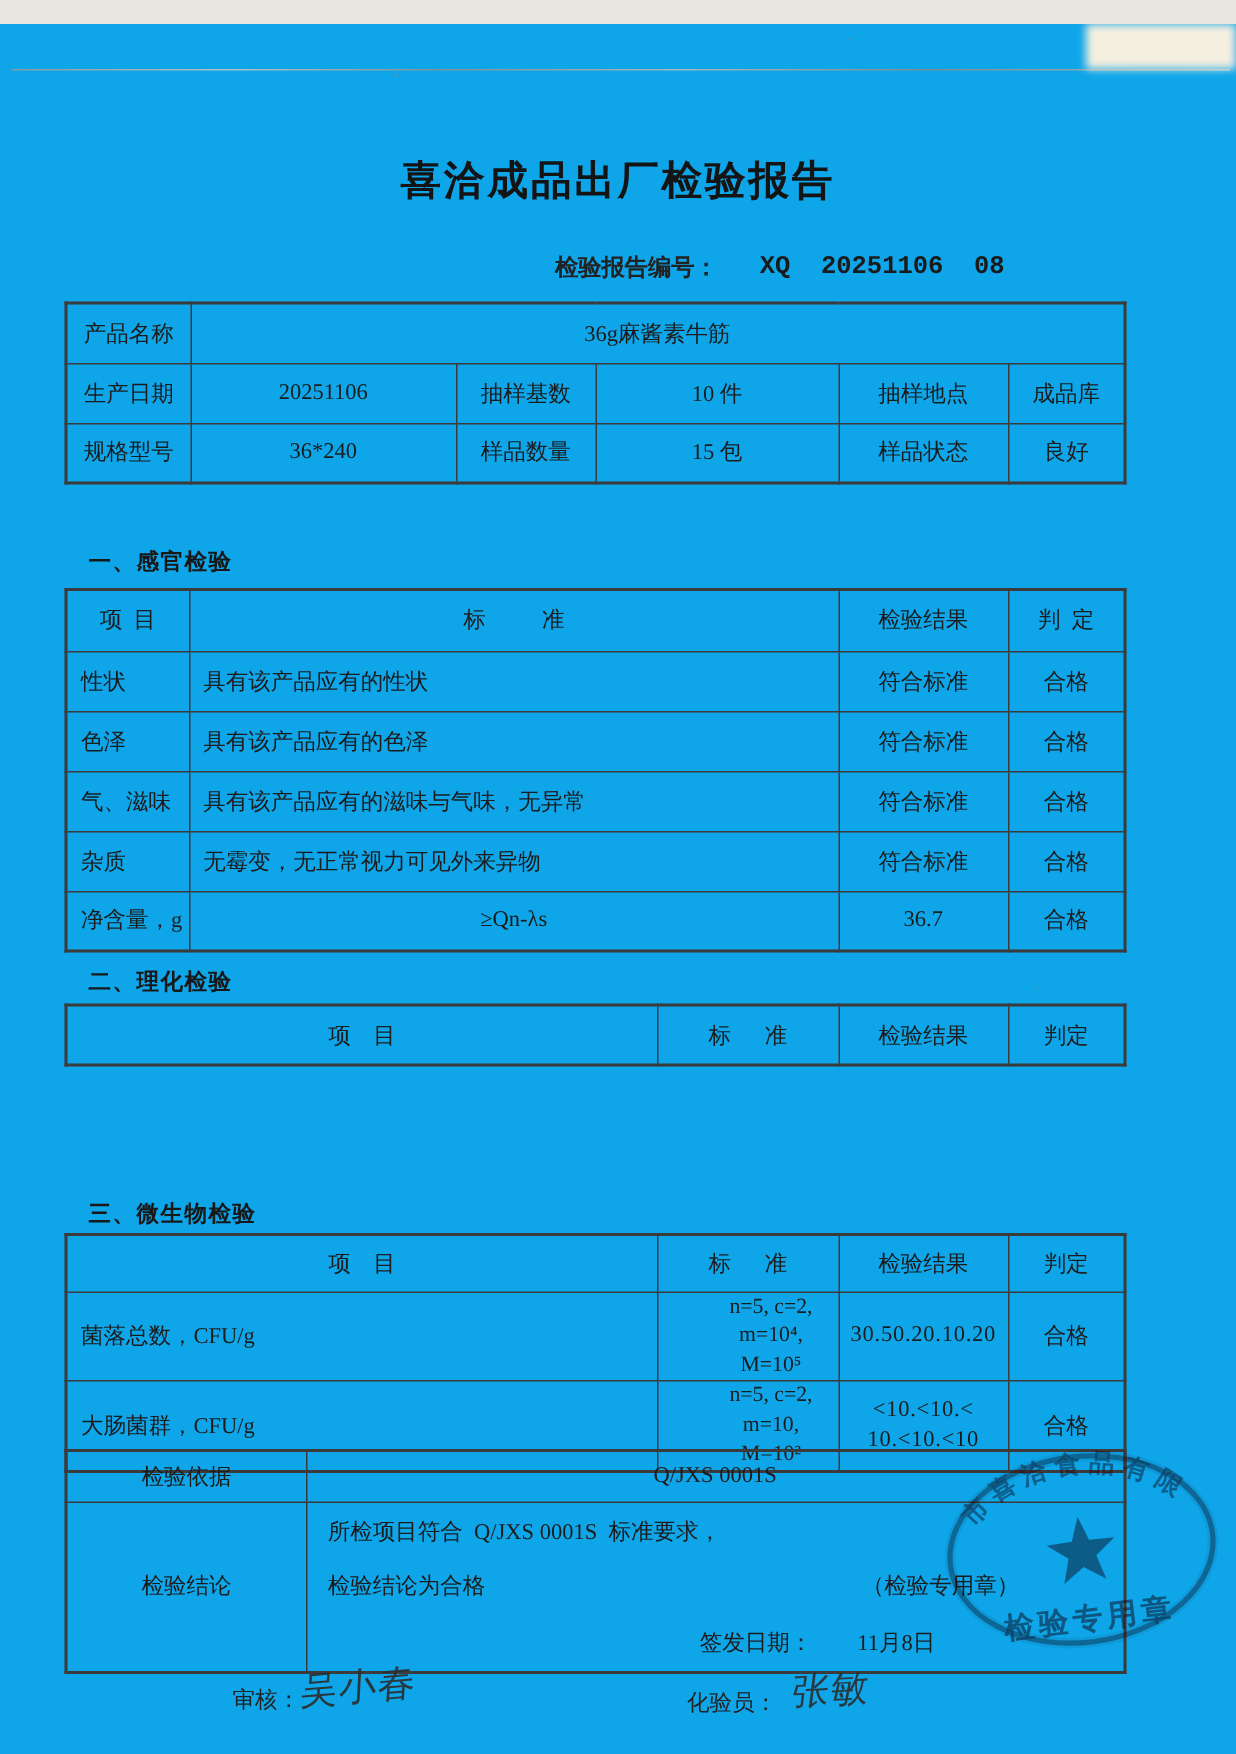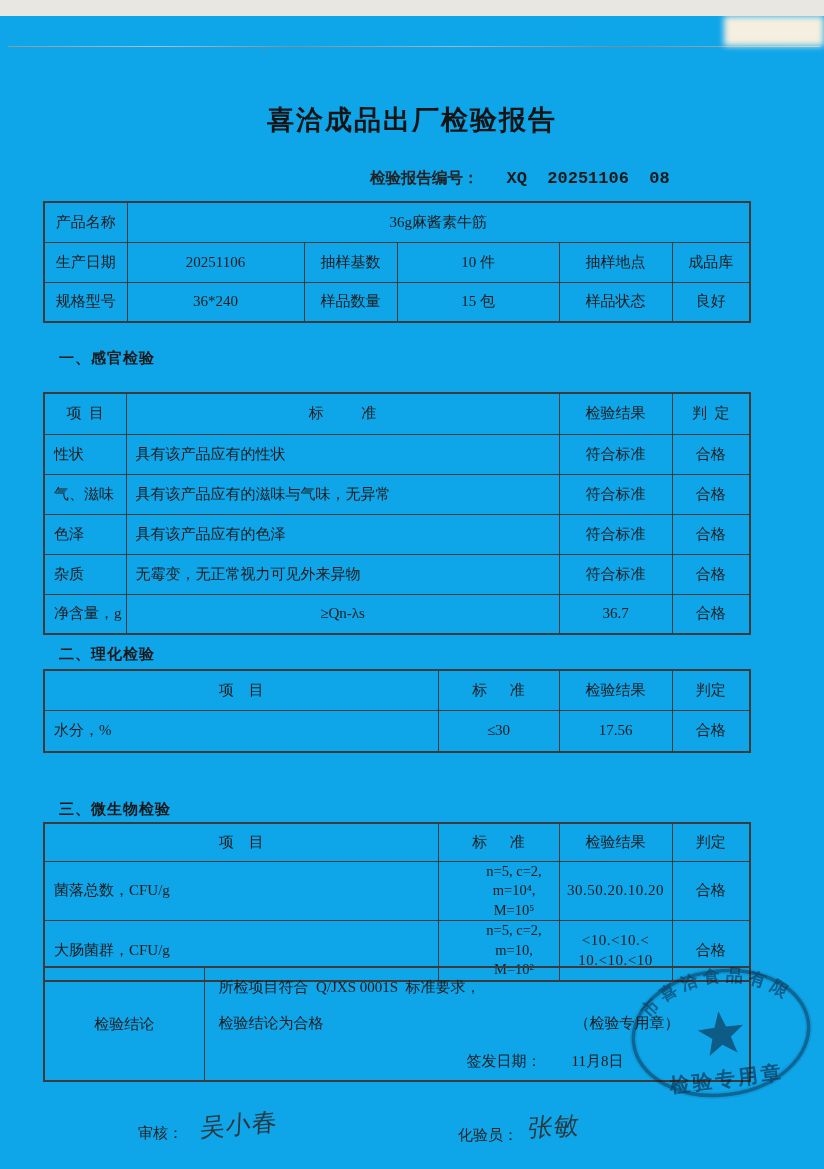--- a/index.html
+++ b/index.html
@@ -31,21 +31,21 @@
   td{text-align:center;vertical-align:middle;padding:0 4px;overflow:hidden;}
   td.left{text-align:left;padding-left:9px;}
   td.pre{white-space:pre;}
 
   .info-table{top:185px;width:706px;}
   .info-table tr{height:40px;}
 
   .sec-heading{position:absolute;left:59px;
     font-family:"Liberation Sans","DejaVu Sans",sans-serif;
     font-weight:700;font-size:15px;color:#181818;letter-spacing:1px;}
-  .h1{top:333px}.h2{top:629px}.h3{top:784px}
+  .h1{top:349px}.h2{top:629px}.h3{top:784px}
 
   .sensory-table{top:376px;width:706px;}
   .sensory-table tr{height:40px;}
   .sensory-table tr.hdr{height:41px;}
 
   .phys-table{top:653px;width:706px;}
   .phys-table tr{height:42px;}
   .phys-table tr.hdr{height:40px;}
 
   .micro-table{top:806px;width:706px;}
@@ -141,28 +141,28 @@
       <td>检验结果</td>
       <td class="pre">判  定</td>
     </tr>
     <tr>
       <td class="left">性状</td>
       <td class="left">具有该产品应有的性状</td>
       <td>符合标准</td>
       <td>合格</td>
     </tr>
     <tr>
+      <td class="left">色泽</td>
+      <td class="left">具有该产品应有的色泽</td>
+      <td>符合标准</td>
+      <td>合格</td>
+    </tr>
+    <tr>
       <td class="left">气、滋味</td>
       <td class="left">具有该产品应有的滋味与气味，无异常</td>
-      <td>符合标准</td>
-      <td>合格</td>
-    </tr>
-    <tr>
-      <td class="left">色泽</td>
-      <td class="left">具有该产品应有的色泽</td>
       <td>符合标准</td>
       <td>合格</td>
     </tr>
     <tr>
       <td class="left">杂质</td>
       <td class="left">无霉变，无正常视力可见外来异物</td>
       <td>符合标准</td>
       <td>合格</td>
     </tr>
     <tr>
@@ -183,26 +183,20 @@
         <col style="width:113px">
         <col style="width:78px">
       </colgroup>
     <tbody>
         <tr class="hdr">
       <td class="pre">项    目</td>
       <td class="pre">标      准</td>
       <td>检验结果</td>
       <td>判定</td>
     </tr>
-    <tr>
-      <td class="left">水分，%</td>
-      <td>≤30</td>
-      <td>17.56</td>
-      <td>合格</td>
-    </tr>
   </tbody>
     </table>
 
   <div class="sec-heading h3">三、微生物检验</div>
 
   <table class="micro-table">
     <colgroup>
         <col style="width:394px">
         <col style="width:121px">
         <col style="width:113px">
@@ -238,20 +232,24 @@
     </tr>
   </tbody>
     </table>
 
   <table class="footer-table">
     <colgroup>
         <col style="width:160px">
         <col style="width:546px">
       </colgroup>
     <tbody>
+        <tr class="basis">
+      <td>检验依据</td>
+      <td>Q/JXS 0001S</td>
+    </tr>
     <tr class="concl">
       <td>检验结论</td>
       <td>
         <div class="concl-cell">
           <span class="l1">所检项目符合  Q/JXS 0001S  标准要求，</span>
           <span class="l2">检验结论为合格</span>
           <span class="seal-note">（检验专用章）</span>
           <span class="issue"><span>签发日期：</span><span class="d">11月8日</span></span>
         </div>
       </td>
@@ -268,19 +266,19 @@
       </defs>
       <text font-family="'Liberation Serif','DejaVu Serif',serif" font-size="17" font-weight="700" fill="#d0515c" opacity="0.72" letter-spacing="5">
         <textPath href="#arcTop" startOffset="50%" text-anchor="middle">市喜洽食品有限</textPath>
       </text>
       <polygon opacity="0.75" fill="#d0515c" points="95,49 100.8,65.1 117.8,65.6 104.3,76 109.1,92.4 95,82.8 80.9,92.4 85.7,76 72.2,65.6 89.2,65.1"></polygon>
       <text x="95" y="124" text-anchor="middle" font-family="'Liberation Serif','DejaVu Serif',serif" font-size="20" font-weight="700" fill="#d0515c" opacity="0.8" letter-spacing="3">检验专用章</text>
     </g>
   </svg>
 
   <div class="signoff">
-    <span class="plbl" style="left:138px;top:8px;">审核：</span>
+    <span class="plbl" style="left:155px;top:8px;">审核：</span>
     <span class="hand" style="left:200px;top:-8px;">吴小春</span>
     <span class="plbl" style="left:458px;top:10px;">化验员：</span>
     <span class="hand" style="left:528px;top:-6px;transform:rotate(-3deg) skewX(-10deg);">张敏</span>
   </div>
 
 </div>
 
 </body></html>

